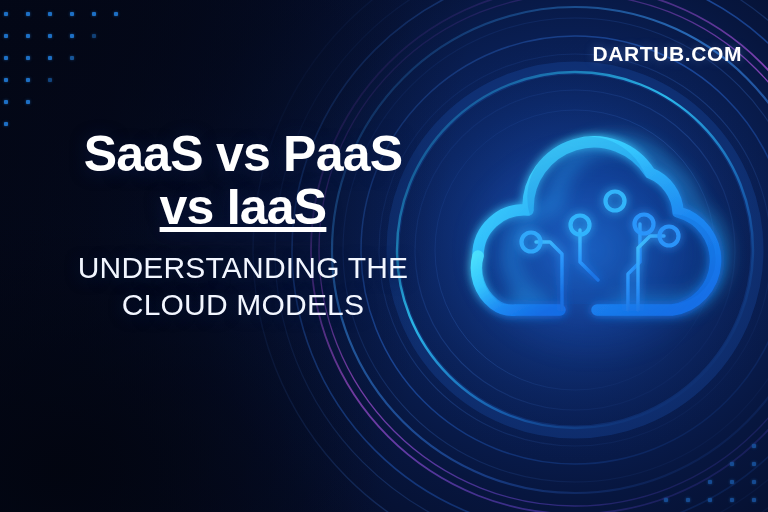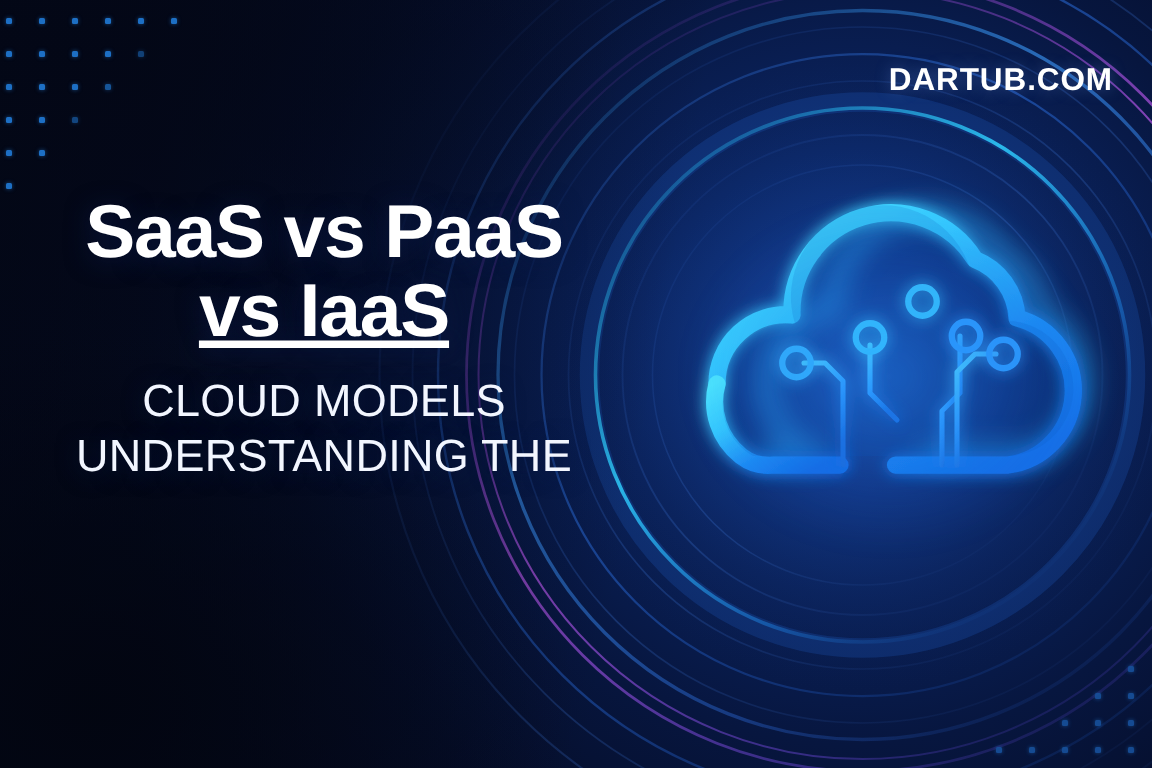--- a/index.html
+++ b/index.html
@@ -69,20 +69,21 @@
     white-space: nowrap;
   }
 
   
   .textblock {
     position: absolute;
     left: 0;
     top: 128px;
     width: 432px;
     text-align: center;
+    padding-left: 27px;
   }
   .title {
     margin: 0;
     color: #ffffff;
     font-size: 50px;
     font-weight: bold;
     line-height: 1.06;
     letter-spacing: -0.8px;
     text-shadow: 0 2px 16px rgba(10,25,70,0.8);
   }
@@ -220,22 +221,22 @@
   </div>
 
   <div class="logo">DARTUB.COM</div>
 
   <div class="textblock">
     <h1 class="title">
       <span>SaaS vs PaaS</span>
       <span class="line2">vs IaaS</span>
     </h1>
     <p class="subtitle">
+      <span class="sline">UNDERSTANDING THE</span>
       <span class="sline">CLOUD MODELS</span>
-      <span class="sline">UNDERSTANDING THE</span>
     </p>
   </div>
 
   <div class="cloud-wrap">
     <div class="cloud-glow"></div>
     <svg width="336" height="320" viewBox="0 0 336 320" aria-hidden="true">
       <defs>
         <linearGradient id="cloudStroke" x1="0" y1="0" x2="0.85" y2="1">
           <stop offset="0%" stop-color="#4de6ff"></stop>
           <stop offset="35%" stop-color="#35c9ff"></stop>

